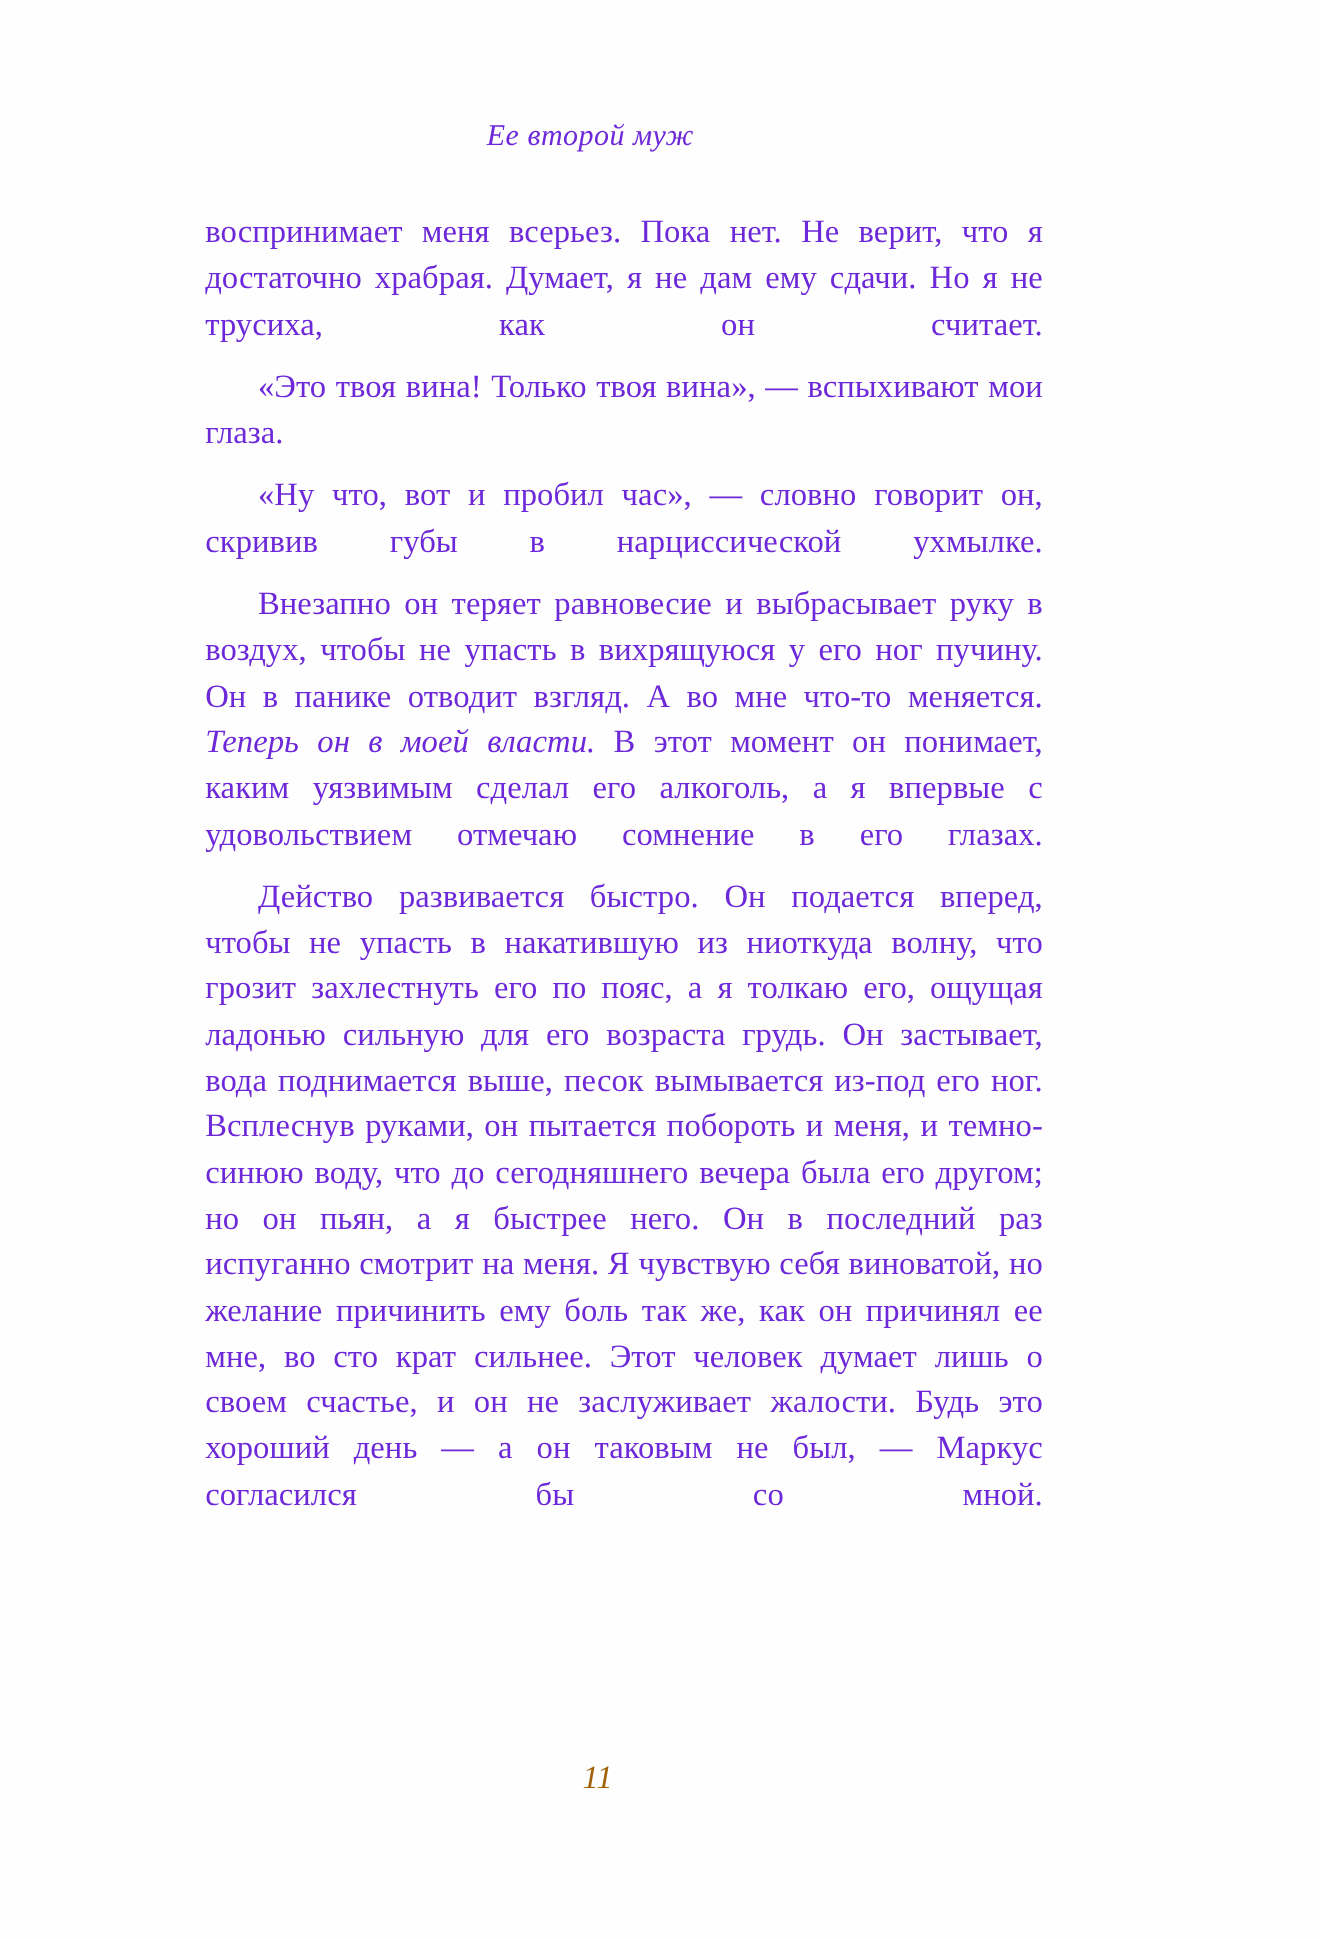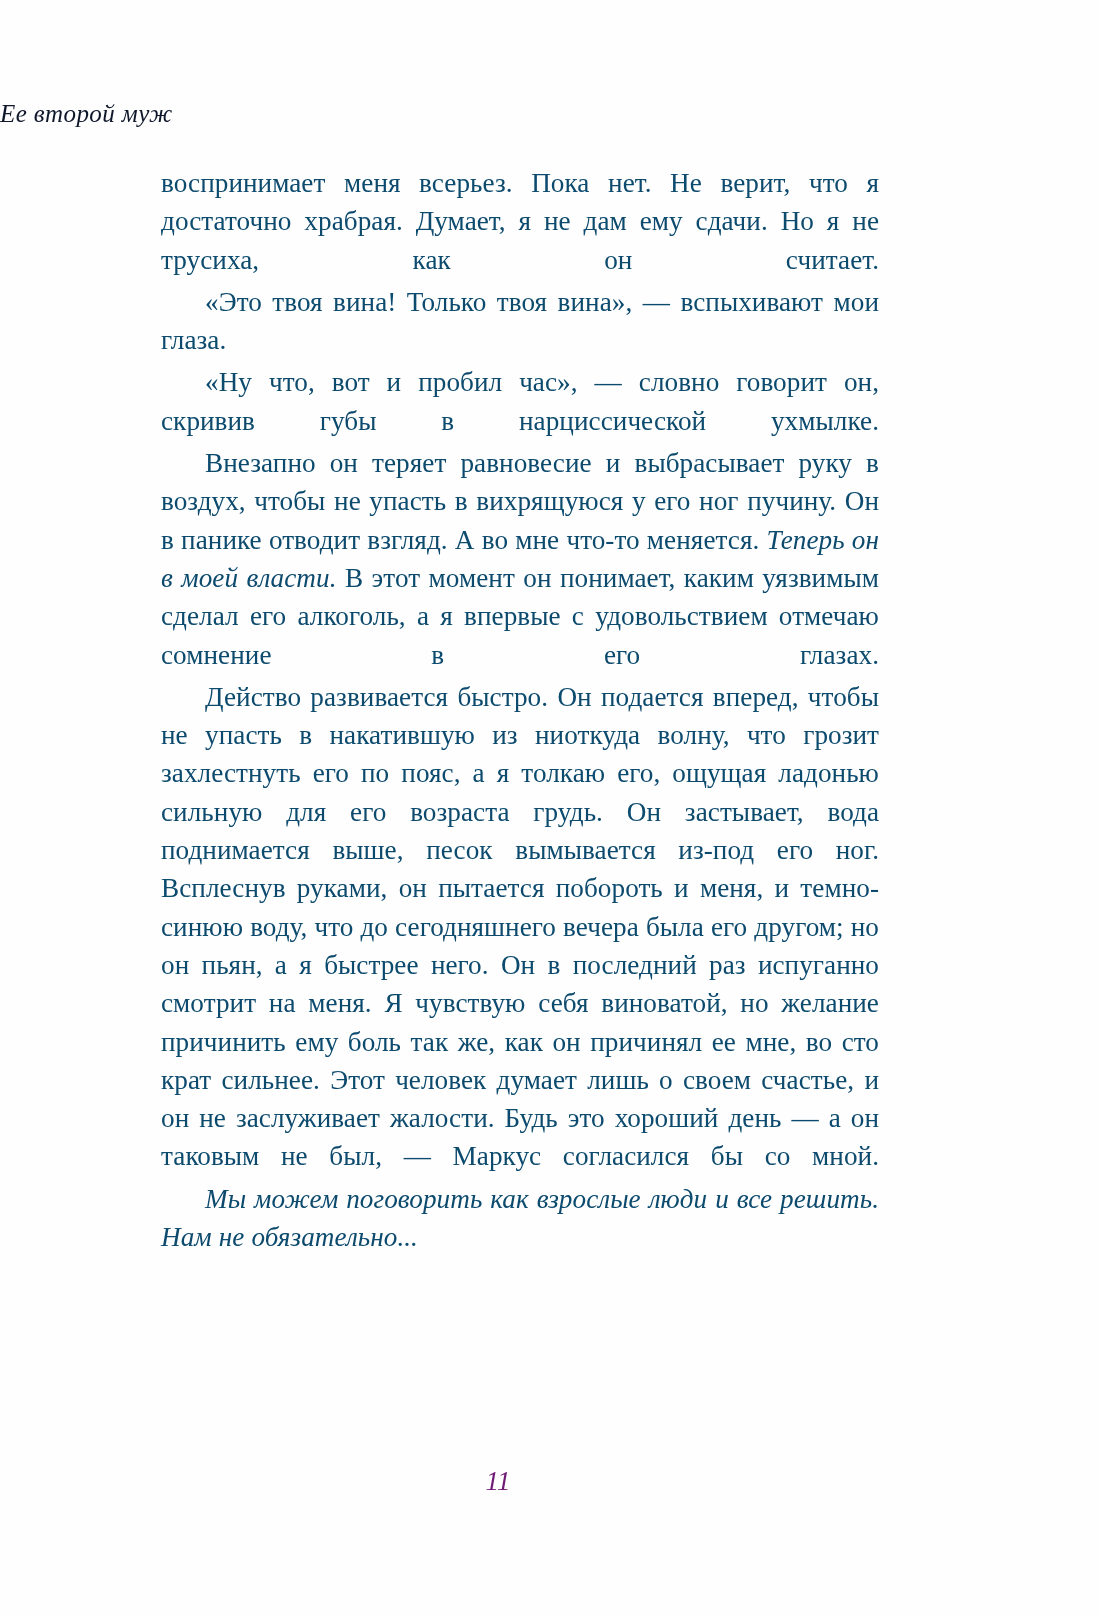--- a/index.html
+++ b/index.html
@@ -21,42 +21,43 @@
     inset: 0;
     background: #fefefe;
   }
 
   
   .running-header {
     position: absolute;
     top: 100px;
     left: 0;
     width: 984px;
+    text-align: center;
     font-style: italic;
     font-size: 25px;
     letter-spacing: 0.4px;
-    color: #0f172a;
+    color: #6d28d9;
   }
 
   
   .text-block {
     position: absolute;
     left: 157px;
     top: 160px;
     width: 726px;
   }
 
   .para {
-    margin: 4px;
+    margin: 14px;
     font-size: 27.2px;
     line-height: 38.3px;
     text-align: justify;
     text-justify: inter-word;
     text-indent: 44px;
-    color: #0c4a6e;
+    color: #6d28d9;
     hyphens: manual;
     -webkit-hyphens: manual;
     letter-spacing: 0.05px;
     word-spacing: 0.2px;
   }
   .para.no-indent {
     text-indent: 0;
   }
   .para em,
   .para .italic {
@@ -72,21 +73,21 @@
 
   
   .folio {
     position: absolute;
     top: 1466px;
     left: 0;
     width: 996px;
     text-align: center;
     font-style: italic;
     font-size: 27px;
-    color: #701a75;
+    color: #a16207;
   }
 </style>
 </head>
 <body>
 
 <div class="page">
 
   <div class="running-header">Ее второй муж</div>
 
   <div class="text-block">
@@ -94,19 +95,18 @@
     <p class="para no-indent justify-last">воспринимает меня всерьез. Пока нет. Не верит, что я достаточно храбрая. Думает, я не дам ему сдачи. Но я не трусиха, как он считает.</p>
 
     <p class="para">«Это твоя вина! Только твоя вина», — вспыхивают мои глаза.</p>
 
     <p class="para justify-last">«Ну что, вот и пробил час», — словно говорит он, скривив губы в нарциссической ухмылке.</p>
 
     <p class="para justify-last"><span>Внезапно он теряет равновесие и выбрасывает руку в воздух, чтобы не упасть в вихрящуюся у его ног пучину. Он в панике отводит взгляд. А во мне что-то меняется. </span><span class="italic">Теперь он в моей власти.</span><span> В этот момент он понимает, каким уязвимым сделал его алкоголь, а я впервые с удовольствием отмечаю сомнение в его глазах.</span></p>
 
     <p class="para justify-last">Действо развивается быстро. Он подается вперед, чтобы не упасть в накатившую из ниоткуда волну, что грозит захлестнуть его по пояс, а я толкаю его, ощущая ладонью сильную для его возраста грудь. Он застывает, вода поднимается выше, песок вымывается из-под его ног. Всплеснув руками, он пытается побороть и меня, и темно-синюю воду, что до сегодняшнего вечера была его другом; но он пьян, а я быстрее него. Он в последний раз испуганно смотрит на меня. Я чувствую себя виноватой, но желание причинить ему боль так же, как он причинял ее мне, во сто крат сильнее. Этот человек думает лишь о своем счастье, и он не заслуживает жалости. Будь это хороший день — а он таковым не был, — Маркус согласился бы со мной.</p>
 
-    <p class="para all-italic">Мы можем поговорить как взрослые люди и все решить. Нам не обязательно...</p>
 
   </div>
 
   <div class="folio">11</div>
 
 </div>
 
 </body></html>

